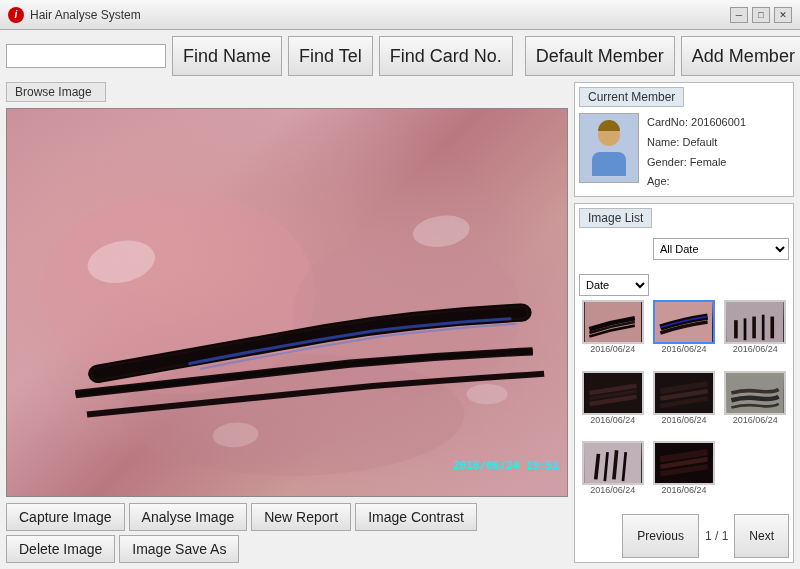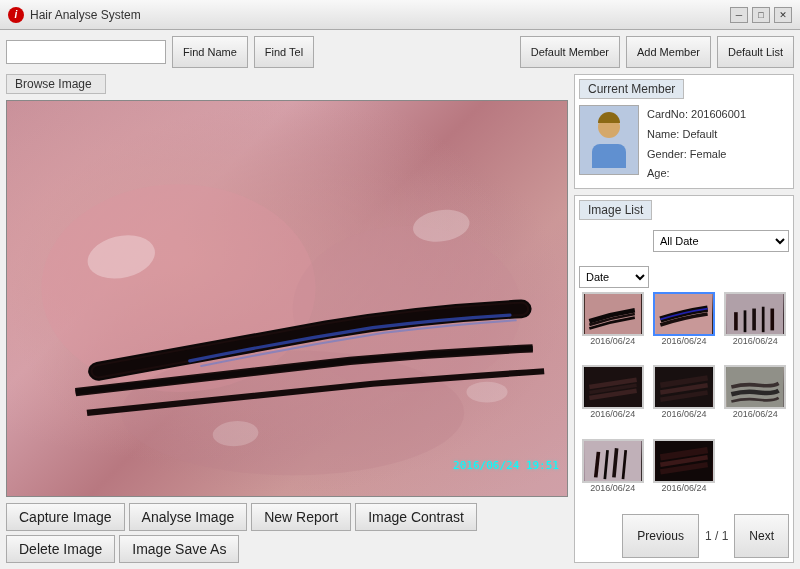--- a/index.html
+++ b/index.html
@@ -76,26 +76,26 @@
       gap: 6px;
     }
     .search-input {
       width: 160px;
       height: 24px;
       border: 1px solid #aaa;
       background: white;
       padding: 2px 4px;
     }
     .btn {
-      height: 32px;
+      height: 40px;
       padding: 0 10px;
       border: 1px solid #aaa;
       background: linear-gradient(to bottom, #f8f8f8, #e0e0e0);
       cursor: pointer;
-      font-size: 11px;
+      font-size: 18px;
       color: #222;
       white-space: nowrap;
     }
     .toolbar-spacer { flex: 1; }
 
     
     .body-area {
       display: flex;
       gap: 6px;
       flex: 1;
@@ -362,20 +362,21 @@
     <div class="win-btn close">✕</div>
   </div>
 </div>
 
 <div class="main-content">
 
   <div class="toolbar">
     <input class="search-input" type="text" placeholder="" style="">
     <button class="btn">Find Name</button>
     <button class="btn">Find Tel</button>
+    <button class="btn">Find Card No.</button>
     <div class="toolbar-spacer"></div>
     <button class="btn">Default Member</button>
     <button class="btn">Add Member</button>
     <button class="btn">Default List</button>
   </div>
 
   <div class="body-area">
 
     <div class="left-panel">
       <div>

